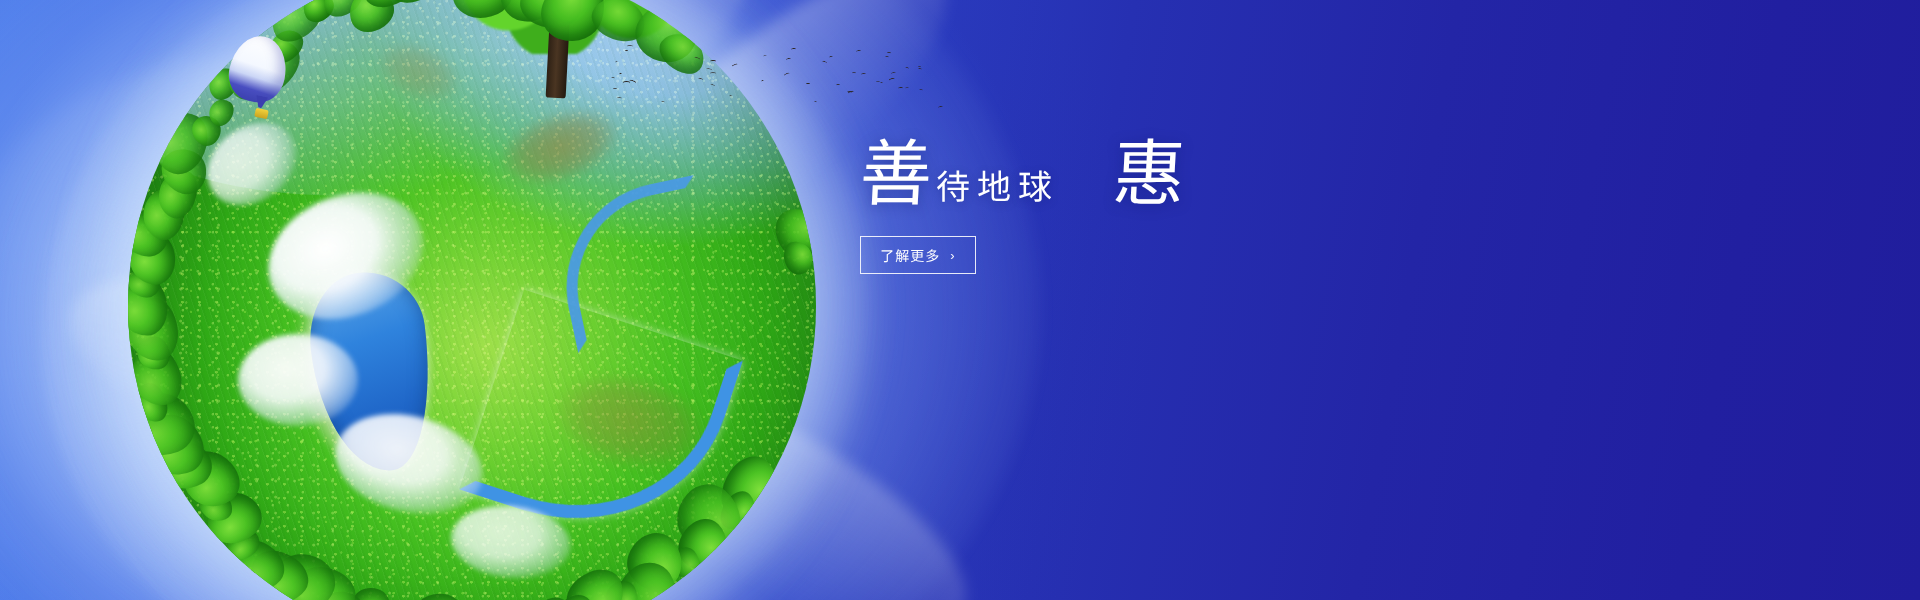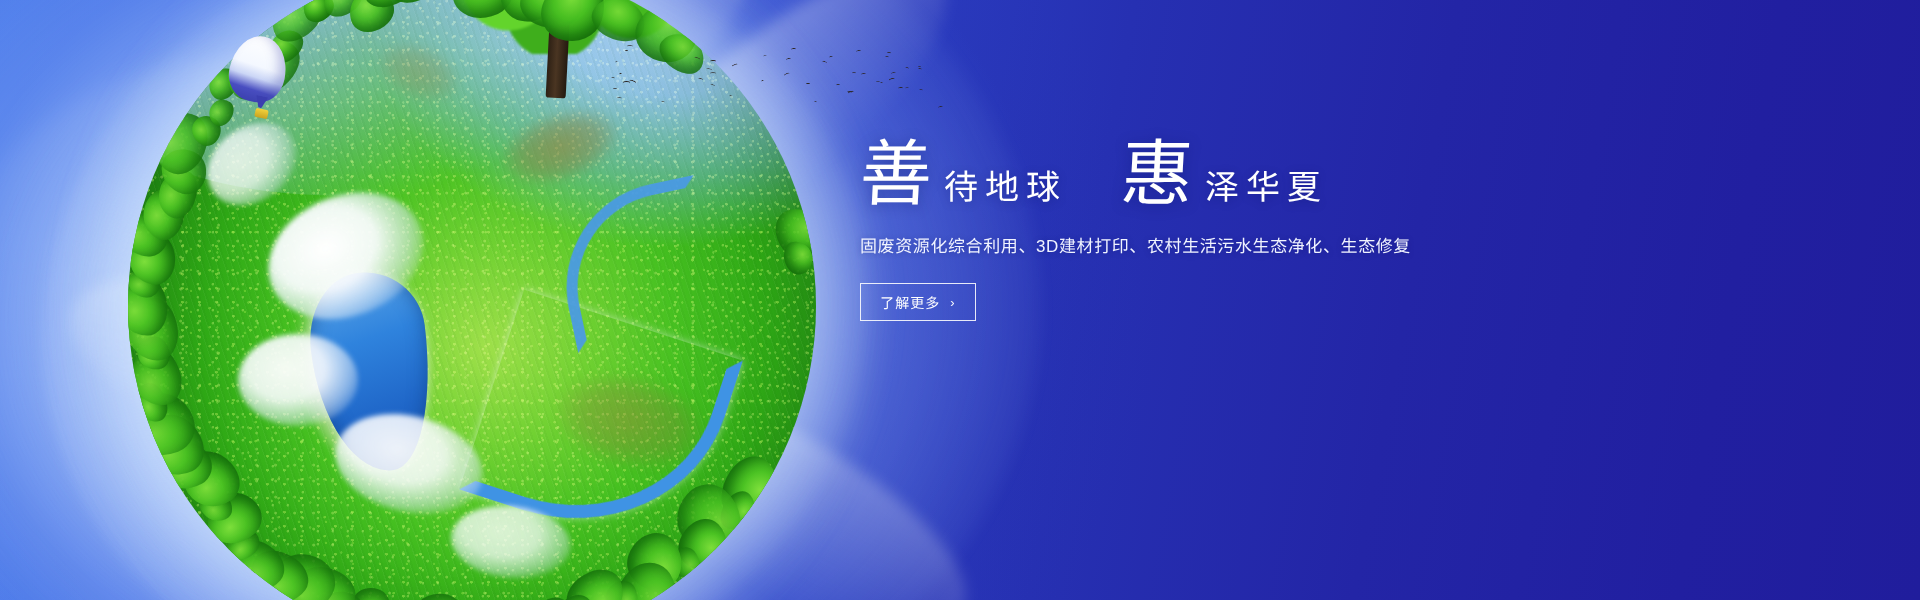--- a/index.html
+++ b/index.html
@@ -250,21 +250,21 @@
   .hl-group { display:flex; align-items:baseline; }
   .hl-big {
     font-family:"DejaVu Serif","Liberation Serif",serif;
     font-size:72px; line-height:.98; color:#fff; font-weight:400;
     letter-spacing:0; text-shadow:0 2px 14px rgba(10,20,90,.35);
     transform:skewX(-3deg);
   }
   .hl-small {
     font-family:"DejaVu Serif","Liberation Serif",serif;
     font-size:34px; color:#fff; font-weight:400;
-    letter-spacing:7px; margin-left:12px;
+    letter-spacing:7px; margin-left:4px;
     text-shadow:0 2px 10px rgba(10,20,90,.3);
   }
   .hl-gap { width:54px; }
 
   .subline {
     margin-top:26px; font-size:25px; color:#fff; letter-spacing:6.5px;
     font-weight:400; white-space:nowrap;
     text-shadow:0 1px 8px rgba(10,20,90,.3);
   }
   .desc {
@@ -446,25 +446,23 @@
   <div class="content">
 
     <div class="headline">
       <span class="hl-group">
         <span class="hl-big">善</span>
         <span class="hl-small">待地球</span>
       </span>
       <span class="hl-gap"></span>
       <span class="hl-group">
         <span class="hl-big">惠</span>
-        <span class="hl-small">泽华夏</span>
       </span>
     </div>
 
-    <div class="desc">固废资源化综合利用、3D建材打印、农村生活污水生态净化、生态修复</div>
 
     <a href="#" class="cta">
       <span>了解更多</span>
       <span class="chev">›</span>
     </a>
 
   </div>
 </div>
 
 </body></html>

